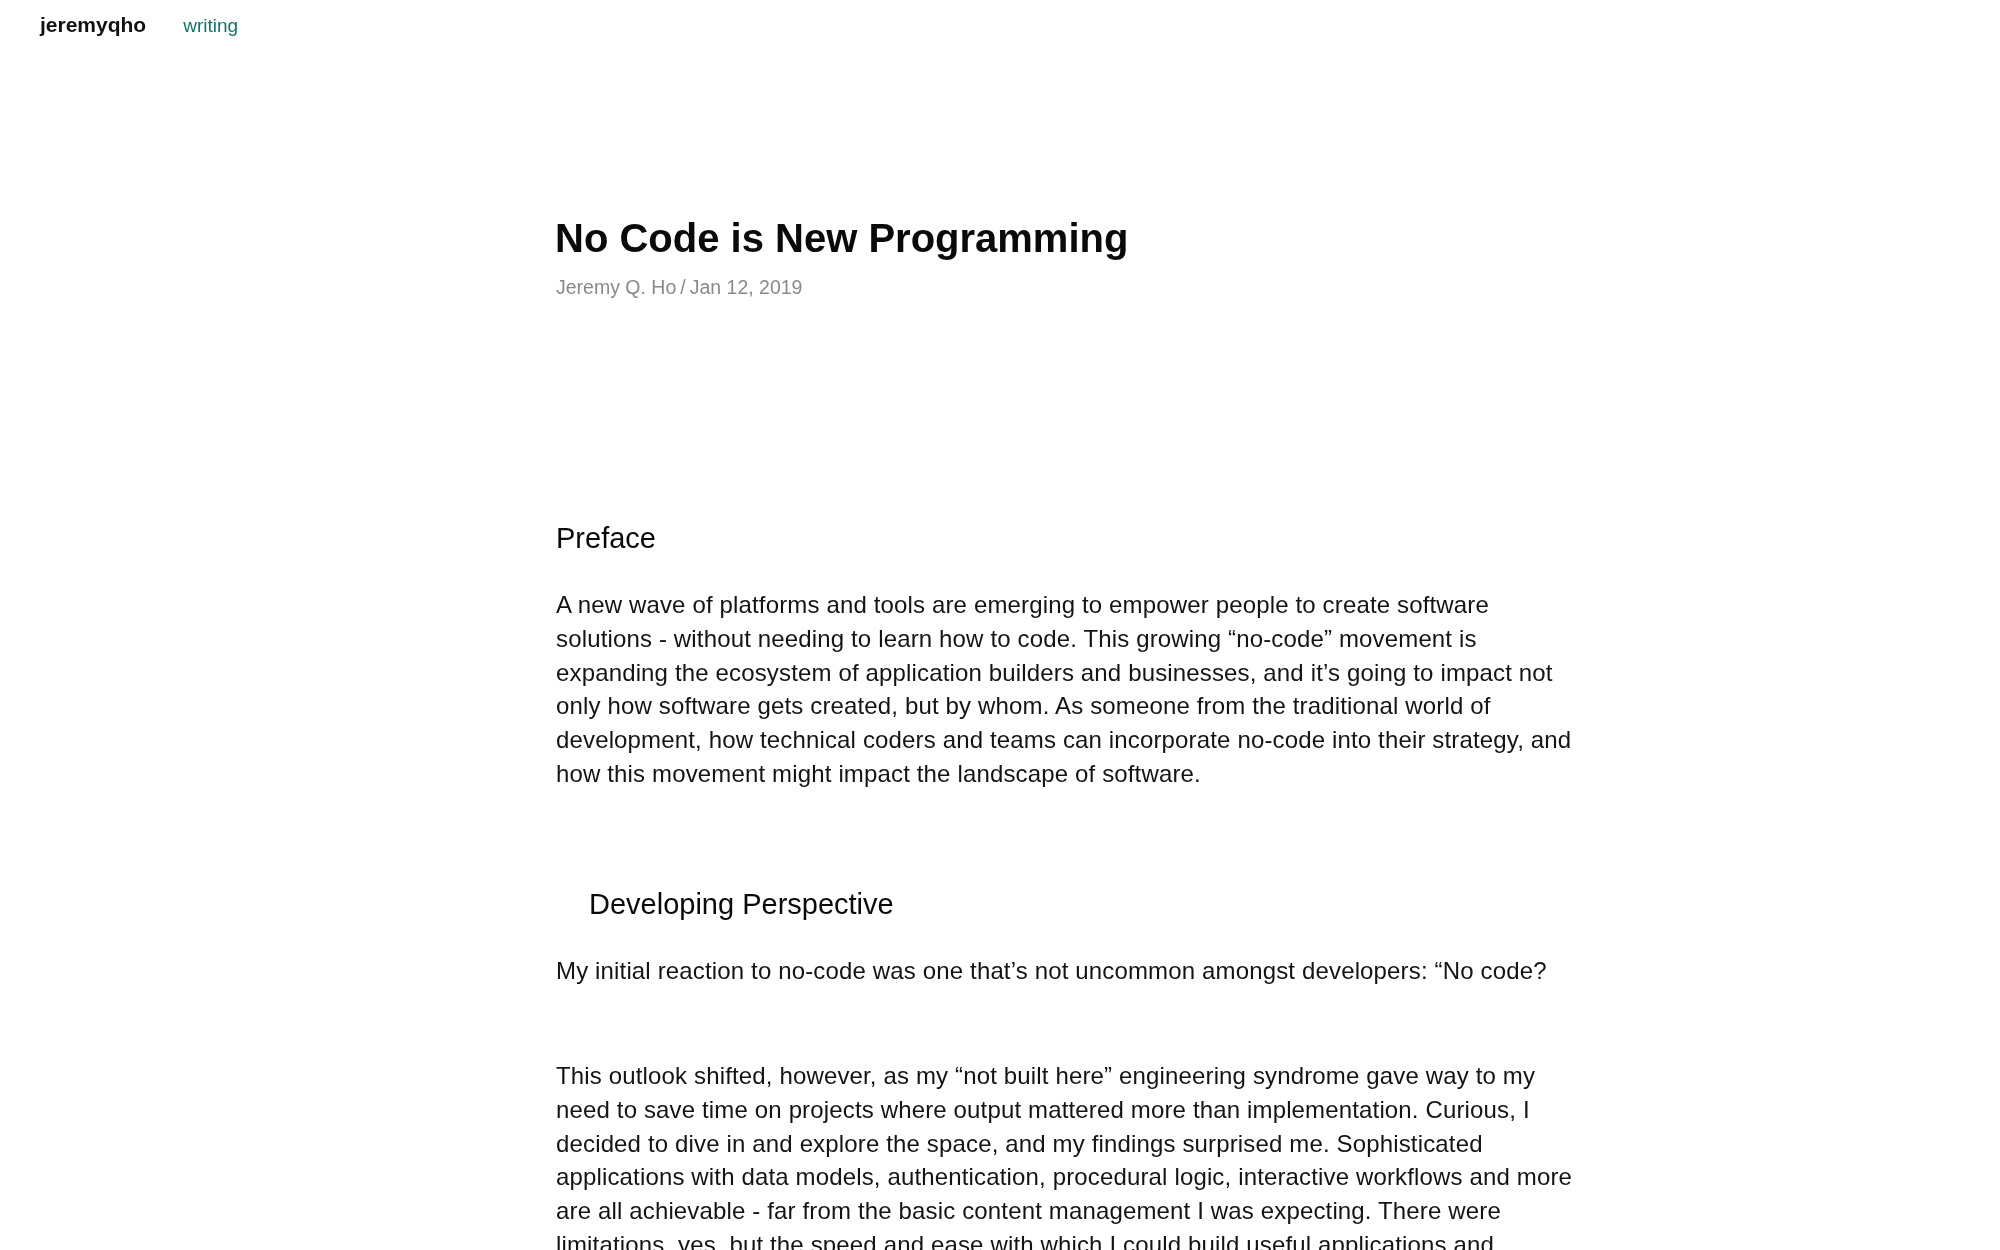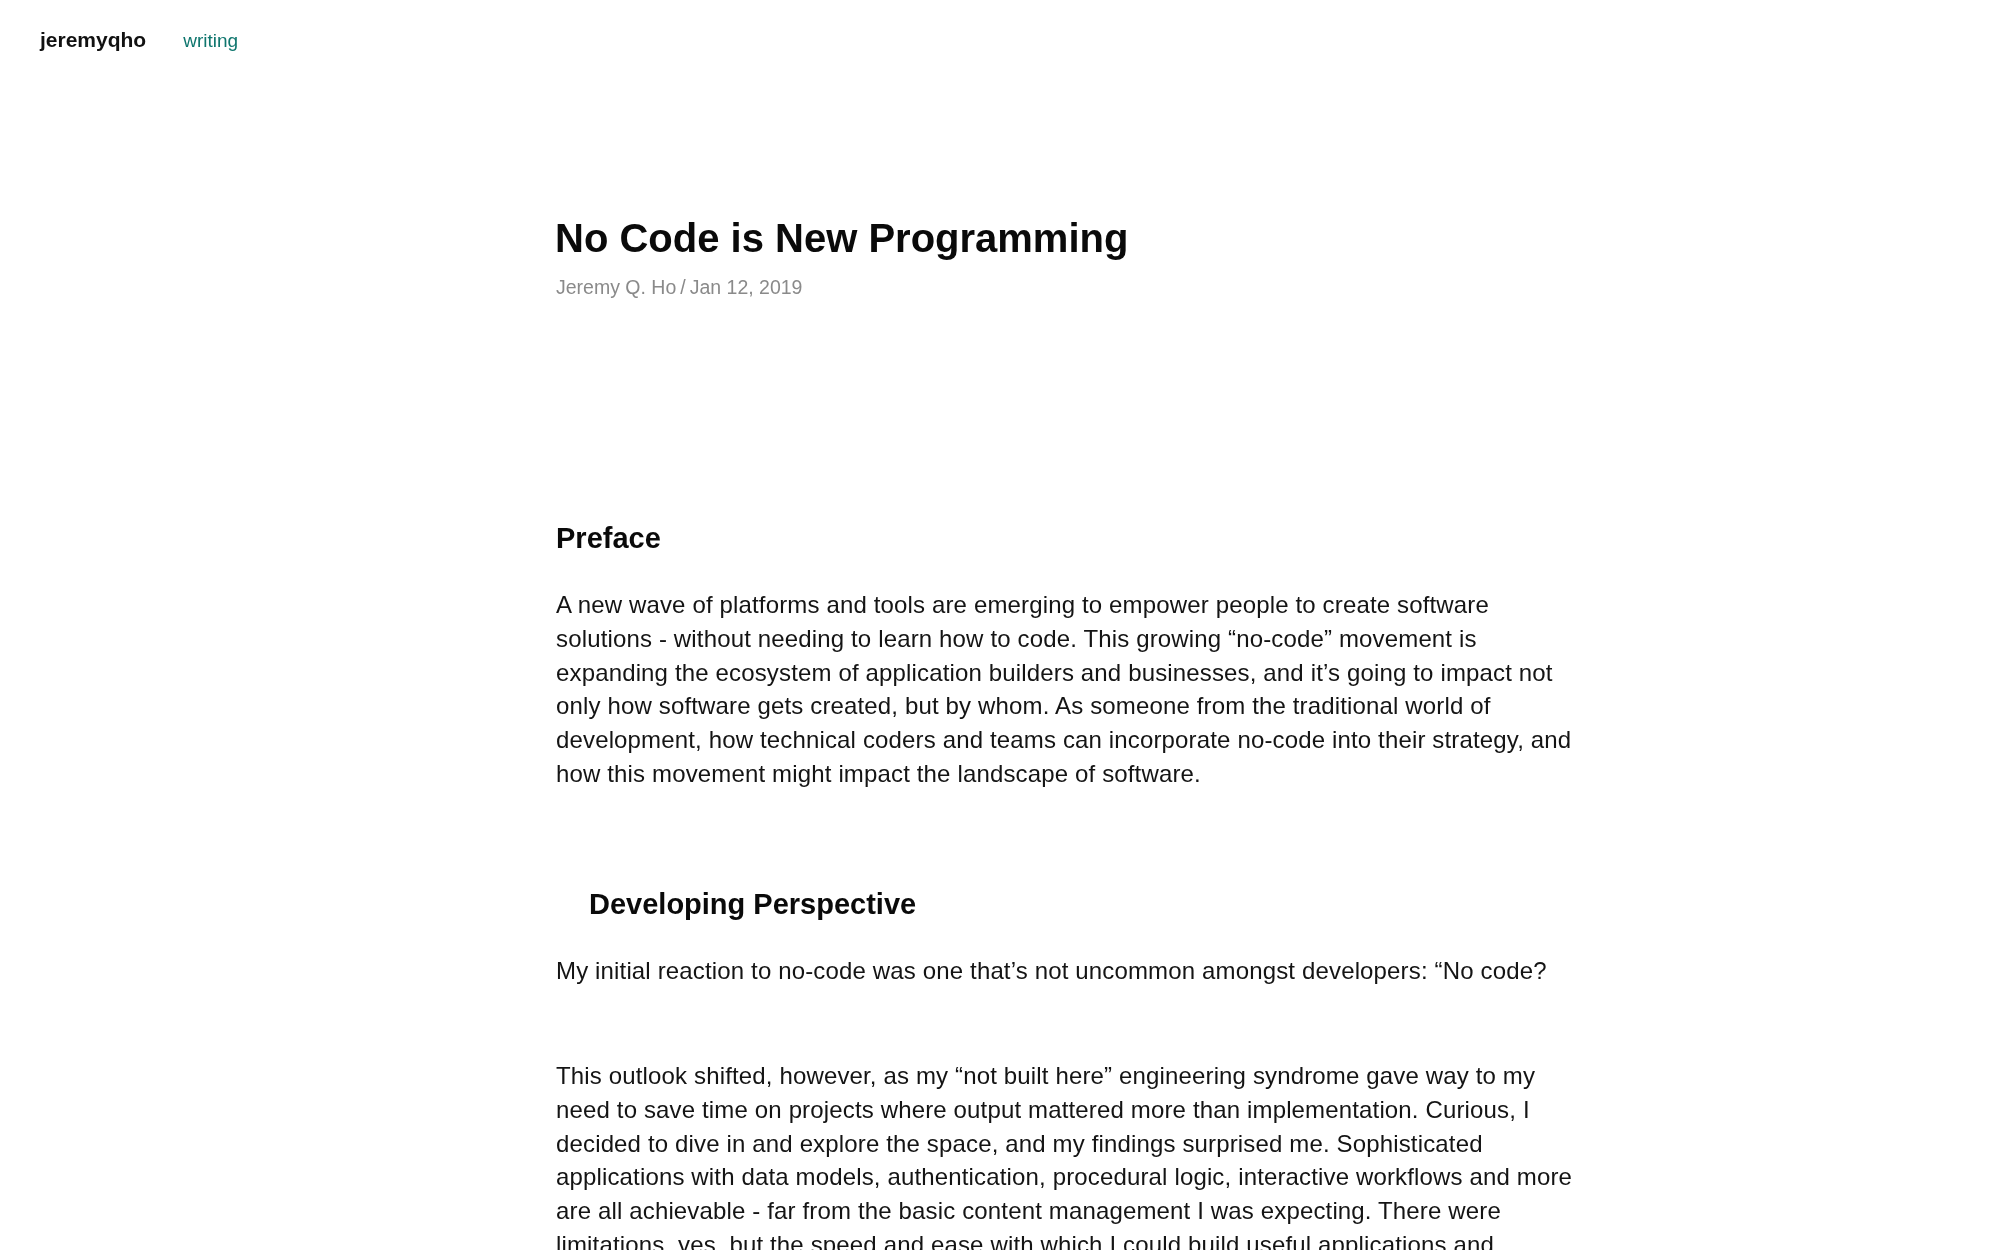--- a/index.html
+++ b/index.html
@@ -11,21 +11,21 @@
     overflow: hidden;
   }
   body {
     position: relative;
     font-family: "Liberation Sans", sans-serif;
     color: #111111;
   }
   .site-header {
     position: absolute;
     left: 40px;
-    top: 28px;
+    top: 13px;
     height: 34px;
     display: flex;
     align-items: baseline;
   }
   .brand {
     font-family: "Liberation Sans", sans-serif;
     font-weight: 700;
     font-size: 21px;
     color: #111111;
     text-decoration: none;
@@ -63,21 +63,21 @@
     color: #8a8a8a;
     white-space: nowrap;
     line-height: 26px;
   }
   .byline .sep { padding: 0 4px; }
   .section-heading {
     position: absolute;
     left: 0;
     margin: 0;
     font-size: 29px;
-    font-weight: 700;
+    font-weight: 400;
     color: #0a0a0a;
     white-space: nowrap;
     line-height: 36px;
   }
   .para {
     position: absolute;
     left: 0;
     margin: 0;
     font-size: 24px;
     line-height: 33.8px;

